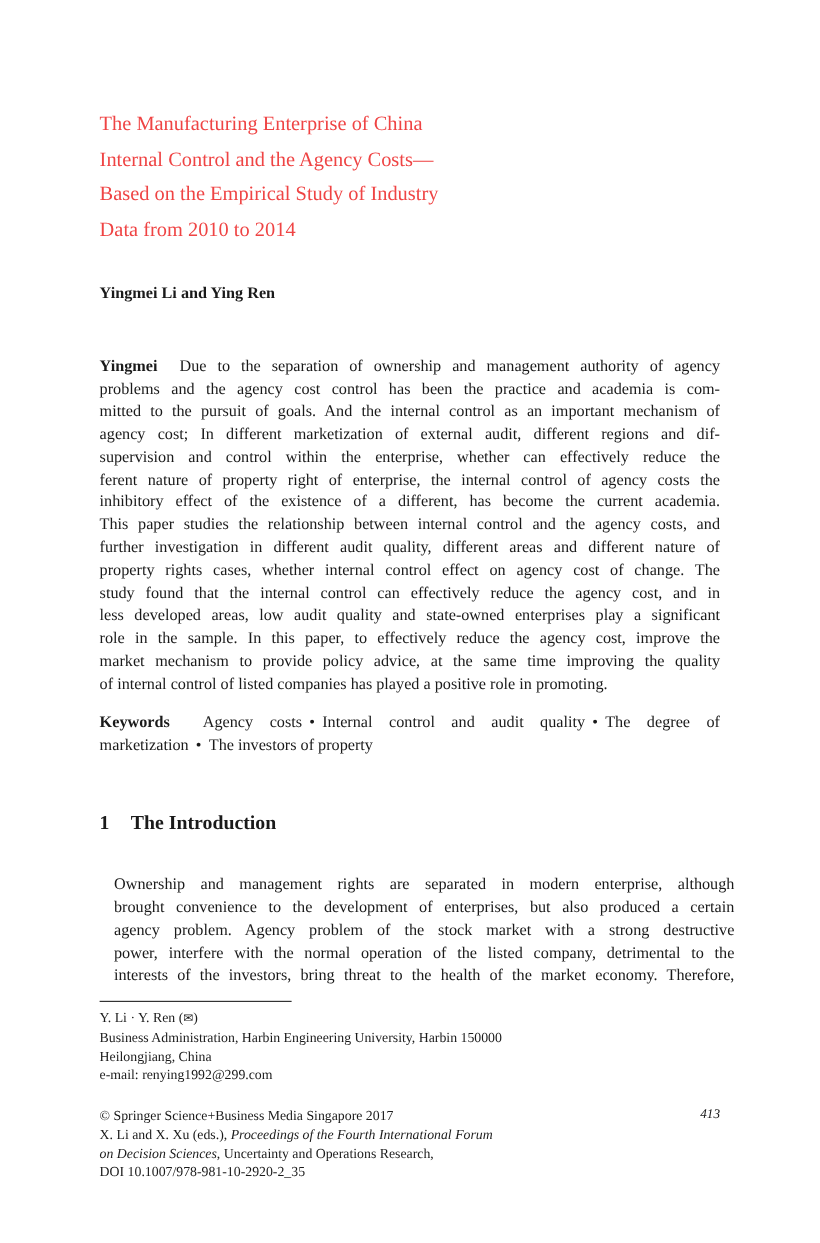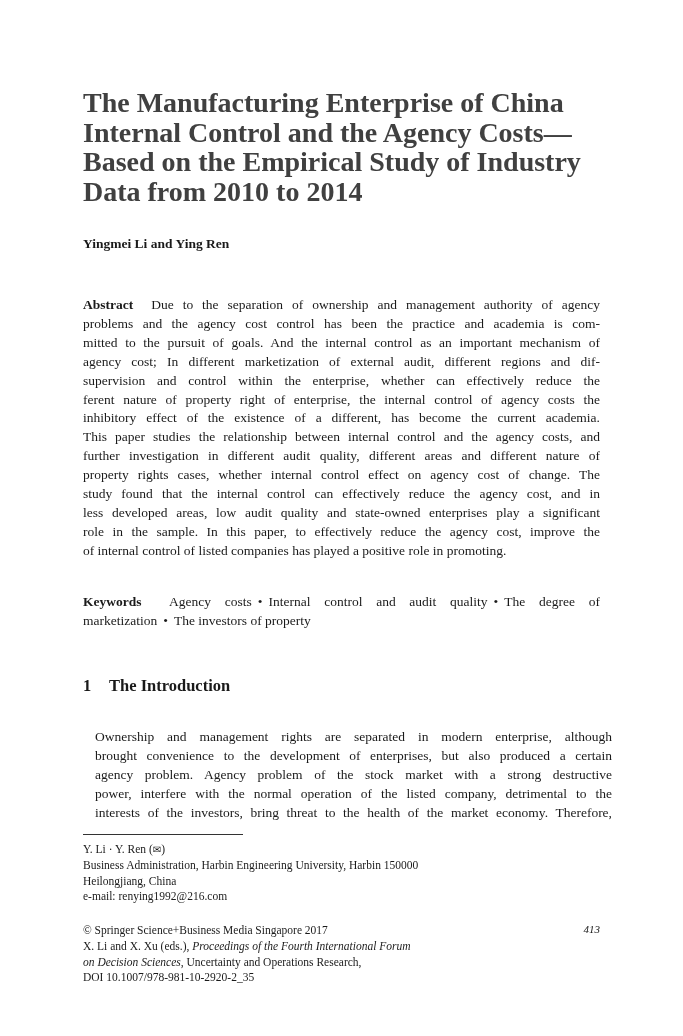--- a/index.html
+++ b/index.html
@@ -1,20 +1,20 @@
 <!DOCTYPE html>
 <html><head>
 <meta charset="utf-8">
 <style>
   html, body { margin: 0; padding: 0; background: #ffffff; }
   body { width: 683px; height: 1036px; position: relative; overflow: hidden;
          font-family: "Liberation Serif", "DejaVu Serif", serif; color: #1a1a1a; }
   .page { position: absolute; left: 83px; top: 0; width: 517px; }
   .title { position: absolute; top: 88px; left: 0; width: 520px;
-           font-size: 28px; font-weight: bold; line-height: 29.5px; margin: 0; color: #404040; }
+           font-size: 17px; font-weight: normal; line-height: 29.5px; margin: 0; color: #ef4444; }
   .title span { display: block; white-space: nowrap; }
   .authors { position: absolute; top: 236px; left: 0; font-size: 13.5px; font-weight: bold; margin: 0; white-space: nowrap; }
   .abstract { position: absolute; top: 296px; left: 0; width: 517px; font-size: 13.5px; line-height: 18.9px;
               text-align: justify; margin: 0; hyphens: manual; }
   .abstract .lbl, .keywords .lbl { font-weight: bold; }
   .keywords { position: absolute; top: 593px; left: 0; width: 517px; font-size: 13.5px; line-height: 18.9px;
               text-align: justify; margin: 0; }
   .kw-sep { display: inline-block; margin: 0 6px; }
   .section { position: absolute; top: 676px; left: 0; font-size: 16.5px; font-weight: bold; margin: 0; white-space: nowrap; }
   .section .num { display: inline-block; width: 26px; }
@@ -39,33 +39,34 @@
   <h1 class="title">
     <span>The Manufacturing Enterprise of China</span>
     <span>Internal Control and the Agency Costs—</span>
     <span>Based on the Empirical Study of Industry</span>
     <span>Data from 2010 to 2014</span>
   </h1>
 
   <p class="authors">Yingmei Li and Ying Ren</p>
 
   <div class="abstract">
-    <span class="line"><span class="lbl">Abstract</span>&nbsp;&nbsp;<span>Due to the separation of ownership and management authority of agency</span></span>
+    <span class="line"><span class="lbl">Yingmei</span>&nbsp;&nbsp;<span>Due to the separation of ownership and management authority of agency</span></span>
     <span class="line">problems and the agency cost control has been the practice and academia is com-</span>
     <span class="line">mitted to the pursuit of goals. And the internal control as an important mechanism of</span>
     <span class="line">agency cost; In different marketization of external audit, different regions and dif-</span>
     <span class="line">supervision and control within the enterprise, whether can effectively reduce the</span>
     <span class="line">ferent nature of property right of enterprise, the internal control of agency costs the</span>
     <span class="line">inhibitory effect of the existence of a different, has become the current academia.</span>
     <span class="line">This paper studies the relationship between internal control and the agency costs, and</span>
     <span class="line">further investigation in different audit quality, different areas and different nature of</span>
     <span class="line">property rights cases, whether internal control effect on agency cost of change. The</span>
     <span class="line">study found that the internal control can effectively reduce the agency cost, and in</span>
     <span class="line">less developed areas, low audit quality and state-owned enterprises play a significant</span>
     <span class="line">role in the sample. In this paper, to effectively reduce the agency cost, improve the</span>
+    <span class="line">market mechanism to provide policy advice, at the same time improving the quality</span>
     <span class="line last">of internal control of listed companies has played a positive role in promoting.</span>
   </div>
 
   <div class="keywords">
     <span class="line"><span class="lbl">Keywords</span>&nbsp;&nbsp;<span>Agency costs</span><span class="kw-sep">•</span><span>Internal control and audit quality</span><span class="kw-sep">•</span><span id="kw3a">The degree of</span></span>
     <span class="line last"><span id="kw3b">marketization</span><span class="kw-sep">•</span><span>The investors of property</span></span>
   </div>
 
   <h2 class="section">
     <span class="num">1</span><span>The Introduction</span>
@@ -78,21 +79,21 @@
     <span class="line">power, interfere with the normal operation of the listed company, detrimental to the</span>
     <span class="line">interests of the investors, bring threat to the health of the market economy. Therefore,</span>
   </div>
 
   <div class="fn-rule"></div>
 
   <div class="footnote">
     <div><span>Y. Li · Y. Ren (</span><span class="mail-icon">✉</span><span>)</span></div>
     <div>Business Administration, Harbin Engineering University, Harbin 150000</div>
     <div>Heilongjiang, China</div>
-    <div>e-mail: renying1992@216.com</div>
+    <div>e-mail: renying1992@299.com</div>
   </div>
 
   <div class="copyright">
     <div>© Springer Science+Business Media Singapore 2017</div>
     <div><span>X. Li and X. Xu (eds.), </span><i>Proceedings of the Fourth International Forum</i></div>
     <div><i>on Decision Sciences</i><span>, Uncertainty and Operations Research,</span></div>
     <div>DOI 10.1007/978-981-10-2920-2_35</div>
   </div>
 
   <div class="pagenum">413</div>

